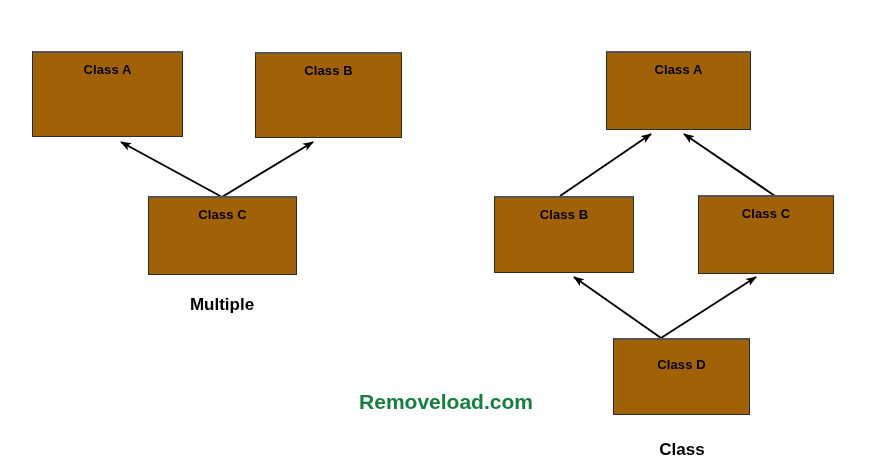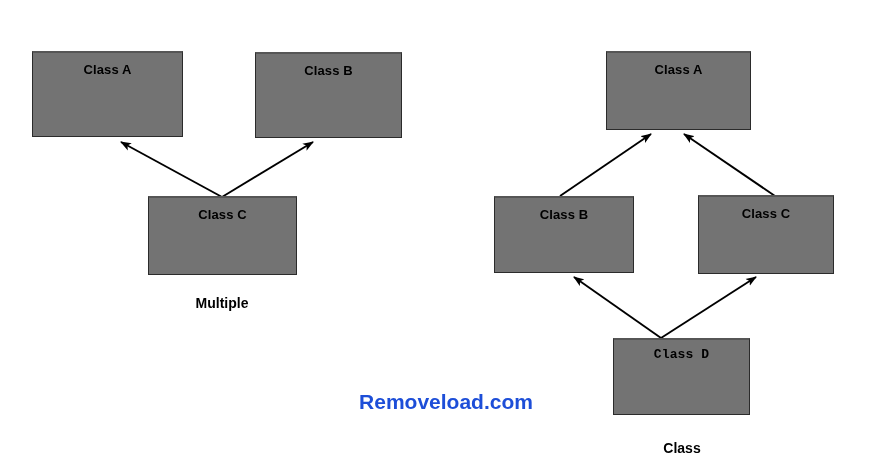--- a/index.html
+++ b/index.html
@@ -14,49 +14,49 @@
   #canvas {
     position: relative;
     width: 873px;
     height: 476px;
     background: #ffffff;
     overflow: hidden;
   }
   .class-box {
     position: absolute;
     box-sizing: border-box;
-    background: #737373;
+    background: #a16207;
     border: 1.6px solid #2b2b2b;
     border-top-color: #565656;
     border-top-width: 2px;
   }
   .class-box .box-label {
     display: block;
     width: 100%;
     text-align: center;
     font-size: 13px;
     font-weight: 700;
     color: #000000;
     line-height: 1;
     letter-spacing: 0.1px;
   }
   .diagram-caption {
     position: absolute;
-    font-size: 14px;
+    font-size: 17px;
     font-weight: 700;
     color: #000000;
     white-space: nowrap;
     transform: translateX(-50%);
     line-height: 1;
   }
   .watermark {
     position: absolute;
     font-size: 21px;
     font-weight: 700;
-    color: #1d4ed8;
+    color: #15803d;
     white-space: nowrap;
     transform: translateX(-50%);
     line-height: 1;
   }
   svg.edge-layer {
     position: absolute;
     left: 0;
     top: 0;
     width: 873px;
     height: 476px;
@@ -104,20 +104,20 @@
   <div class="class-box" style="left: 606px; top: 51px; width: 145px; height: 79px;">
     <span class="box-label" style="padding-top: 10px;">Class A</span>
   </div>
   <div class="class-box" style="left: 494px; top: 196px; width: 140px; height: 77px;">
     <span class="box-label" style="padding-top: 10px;">Class B</span>
   </div>
   <div class="class-box" style="left: 698px; top: 195px; width: 136px; height: 79px;">
     <span class="box-label" style="padding-top: 10px;">Class C</span>
   </div>
   <div class="class-box" style="left: 613px; top: 338px; width: 137px; height: 77px;">
-    <span class="box-label" style="padding-top: 8px; font-family: Liberation Mono, monospace;">Class D</span>
+    <span class="box-label" style="padding-top: 18px;">Class D</span>
   </div>
 
   <div class="diagram-caption" id="caption-multiple" style="left: 222px; top: 296px;">Multiple</div>
   <div class="diagram-caption" id="caption-hybrid" style="left: 682px; top: 441px;">Class</div>
   <div class="watermark" id="watermark-text" style="left: 446px; top: 391px;">Removeload.com</div>
 
 </div>
 
 </body></html>

